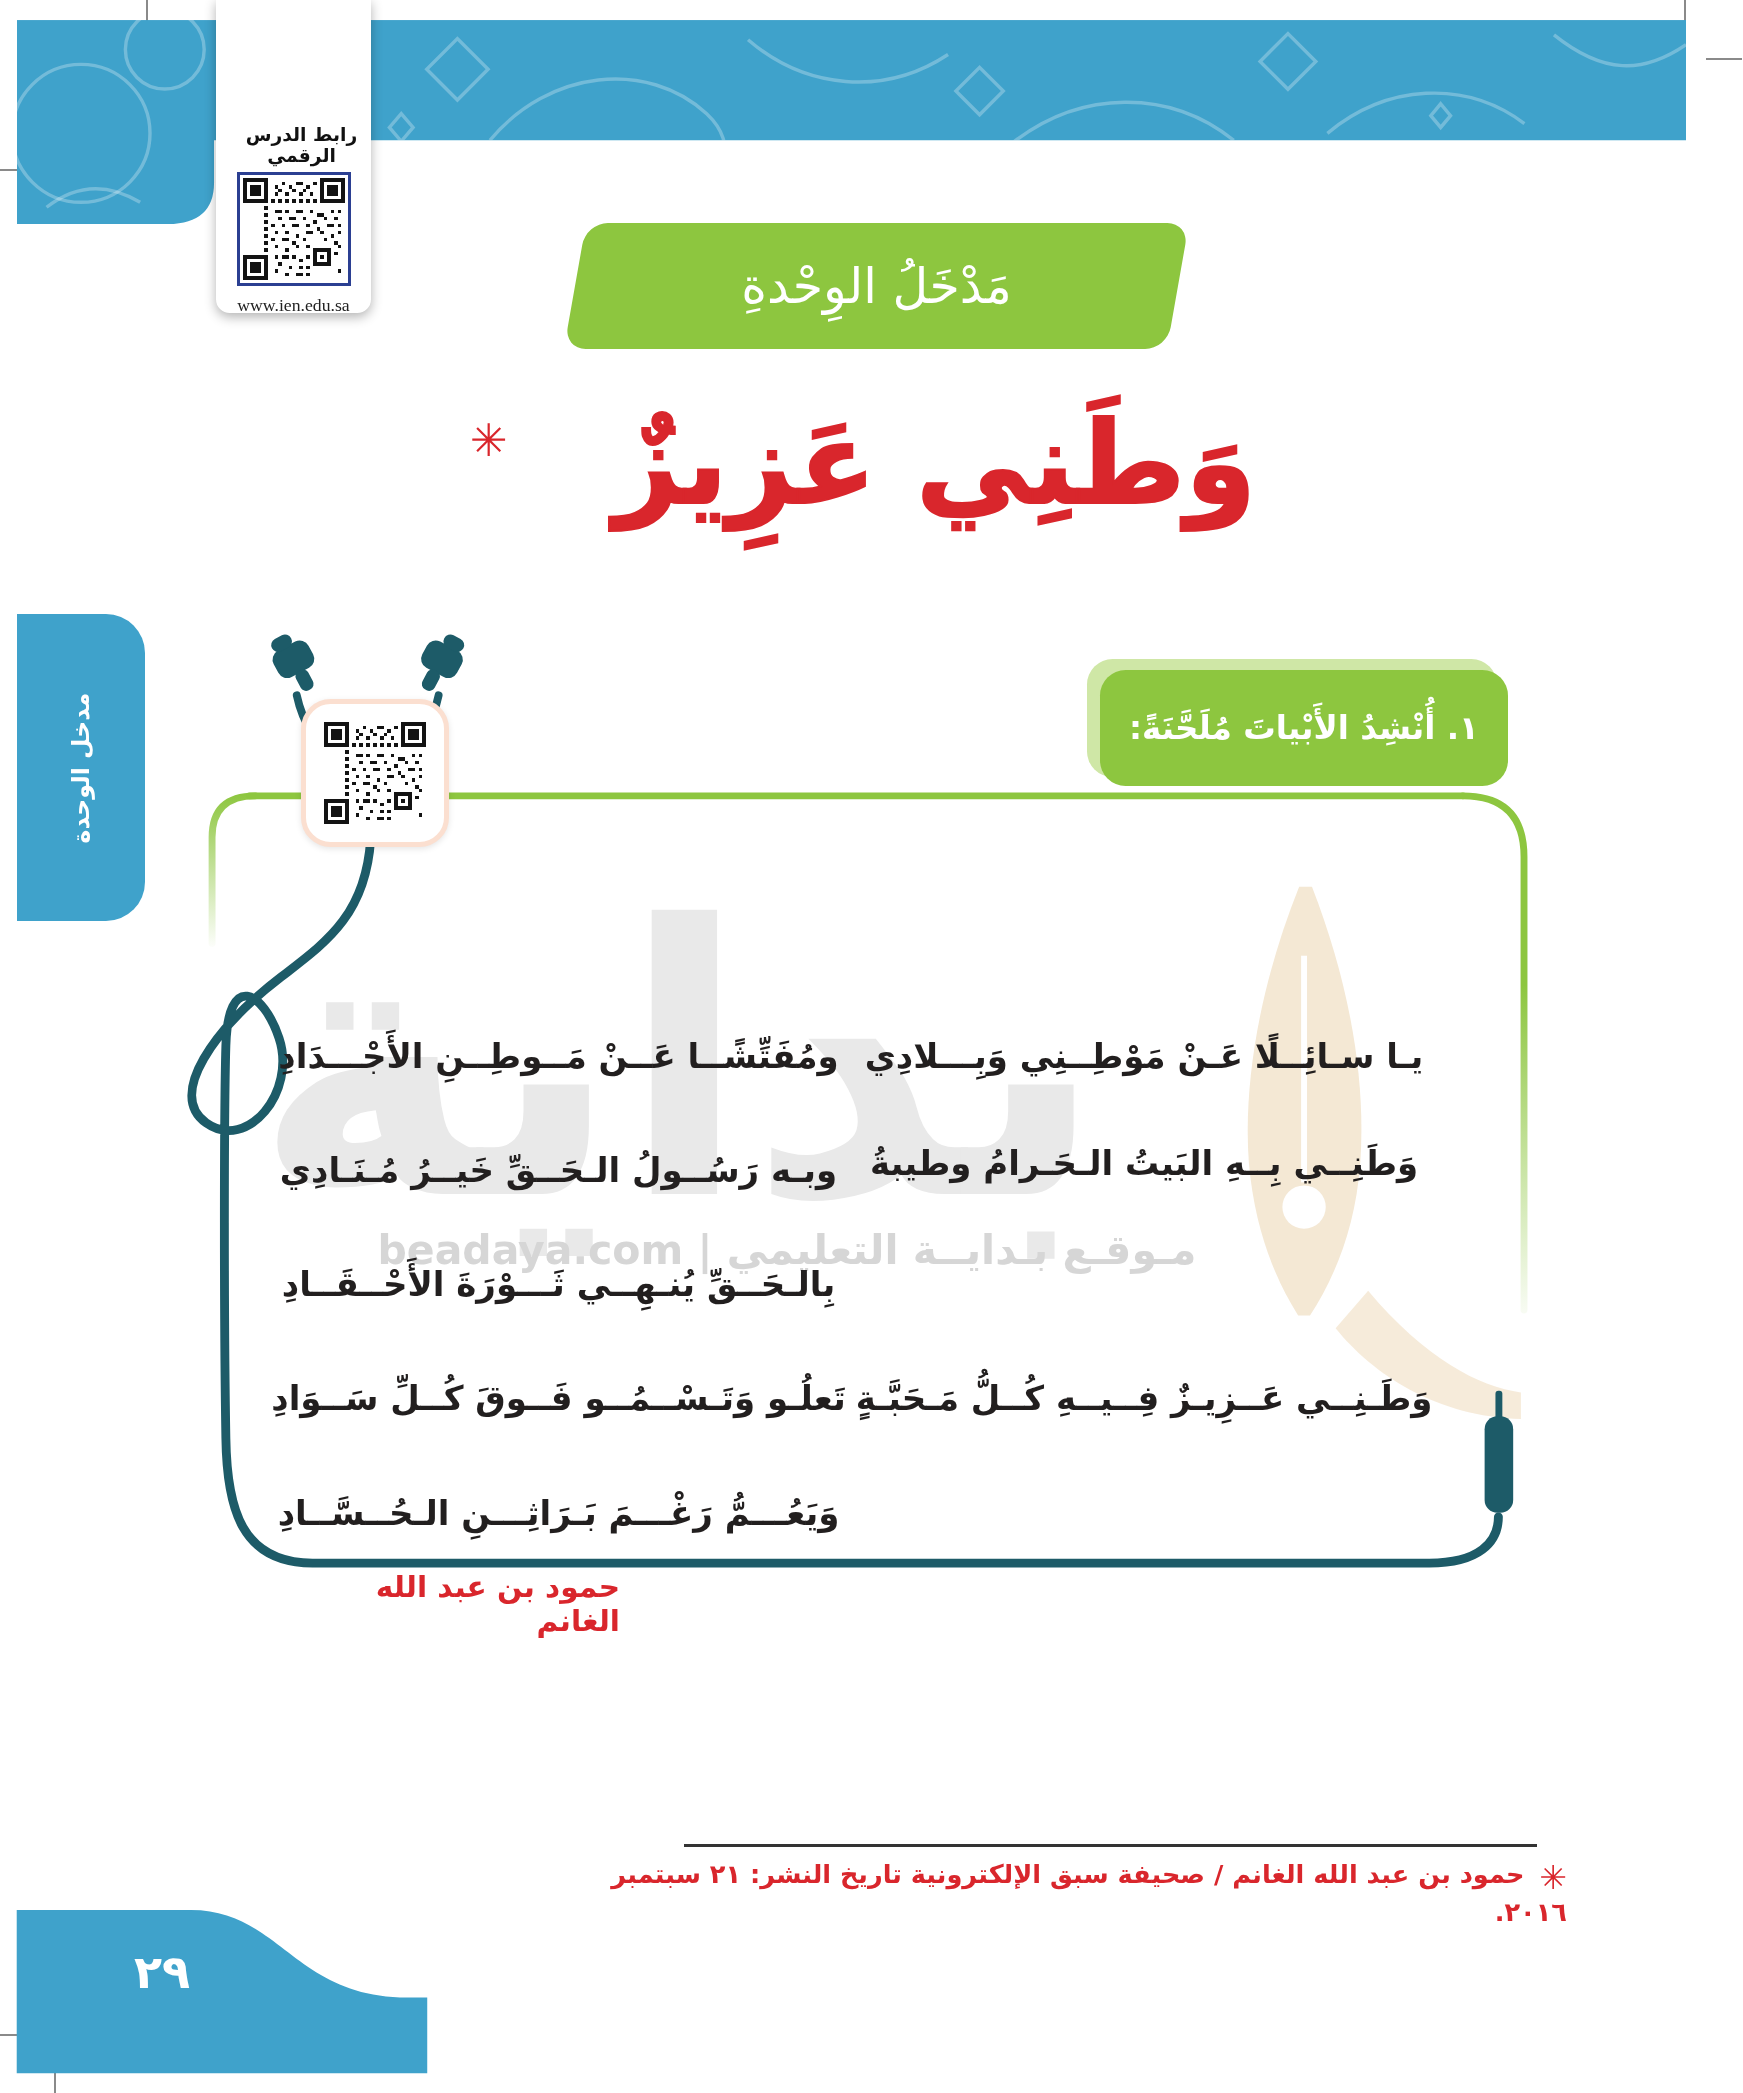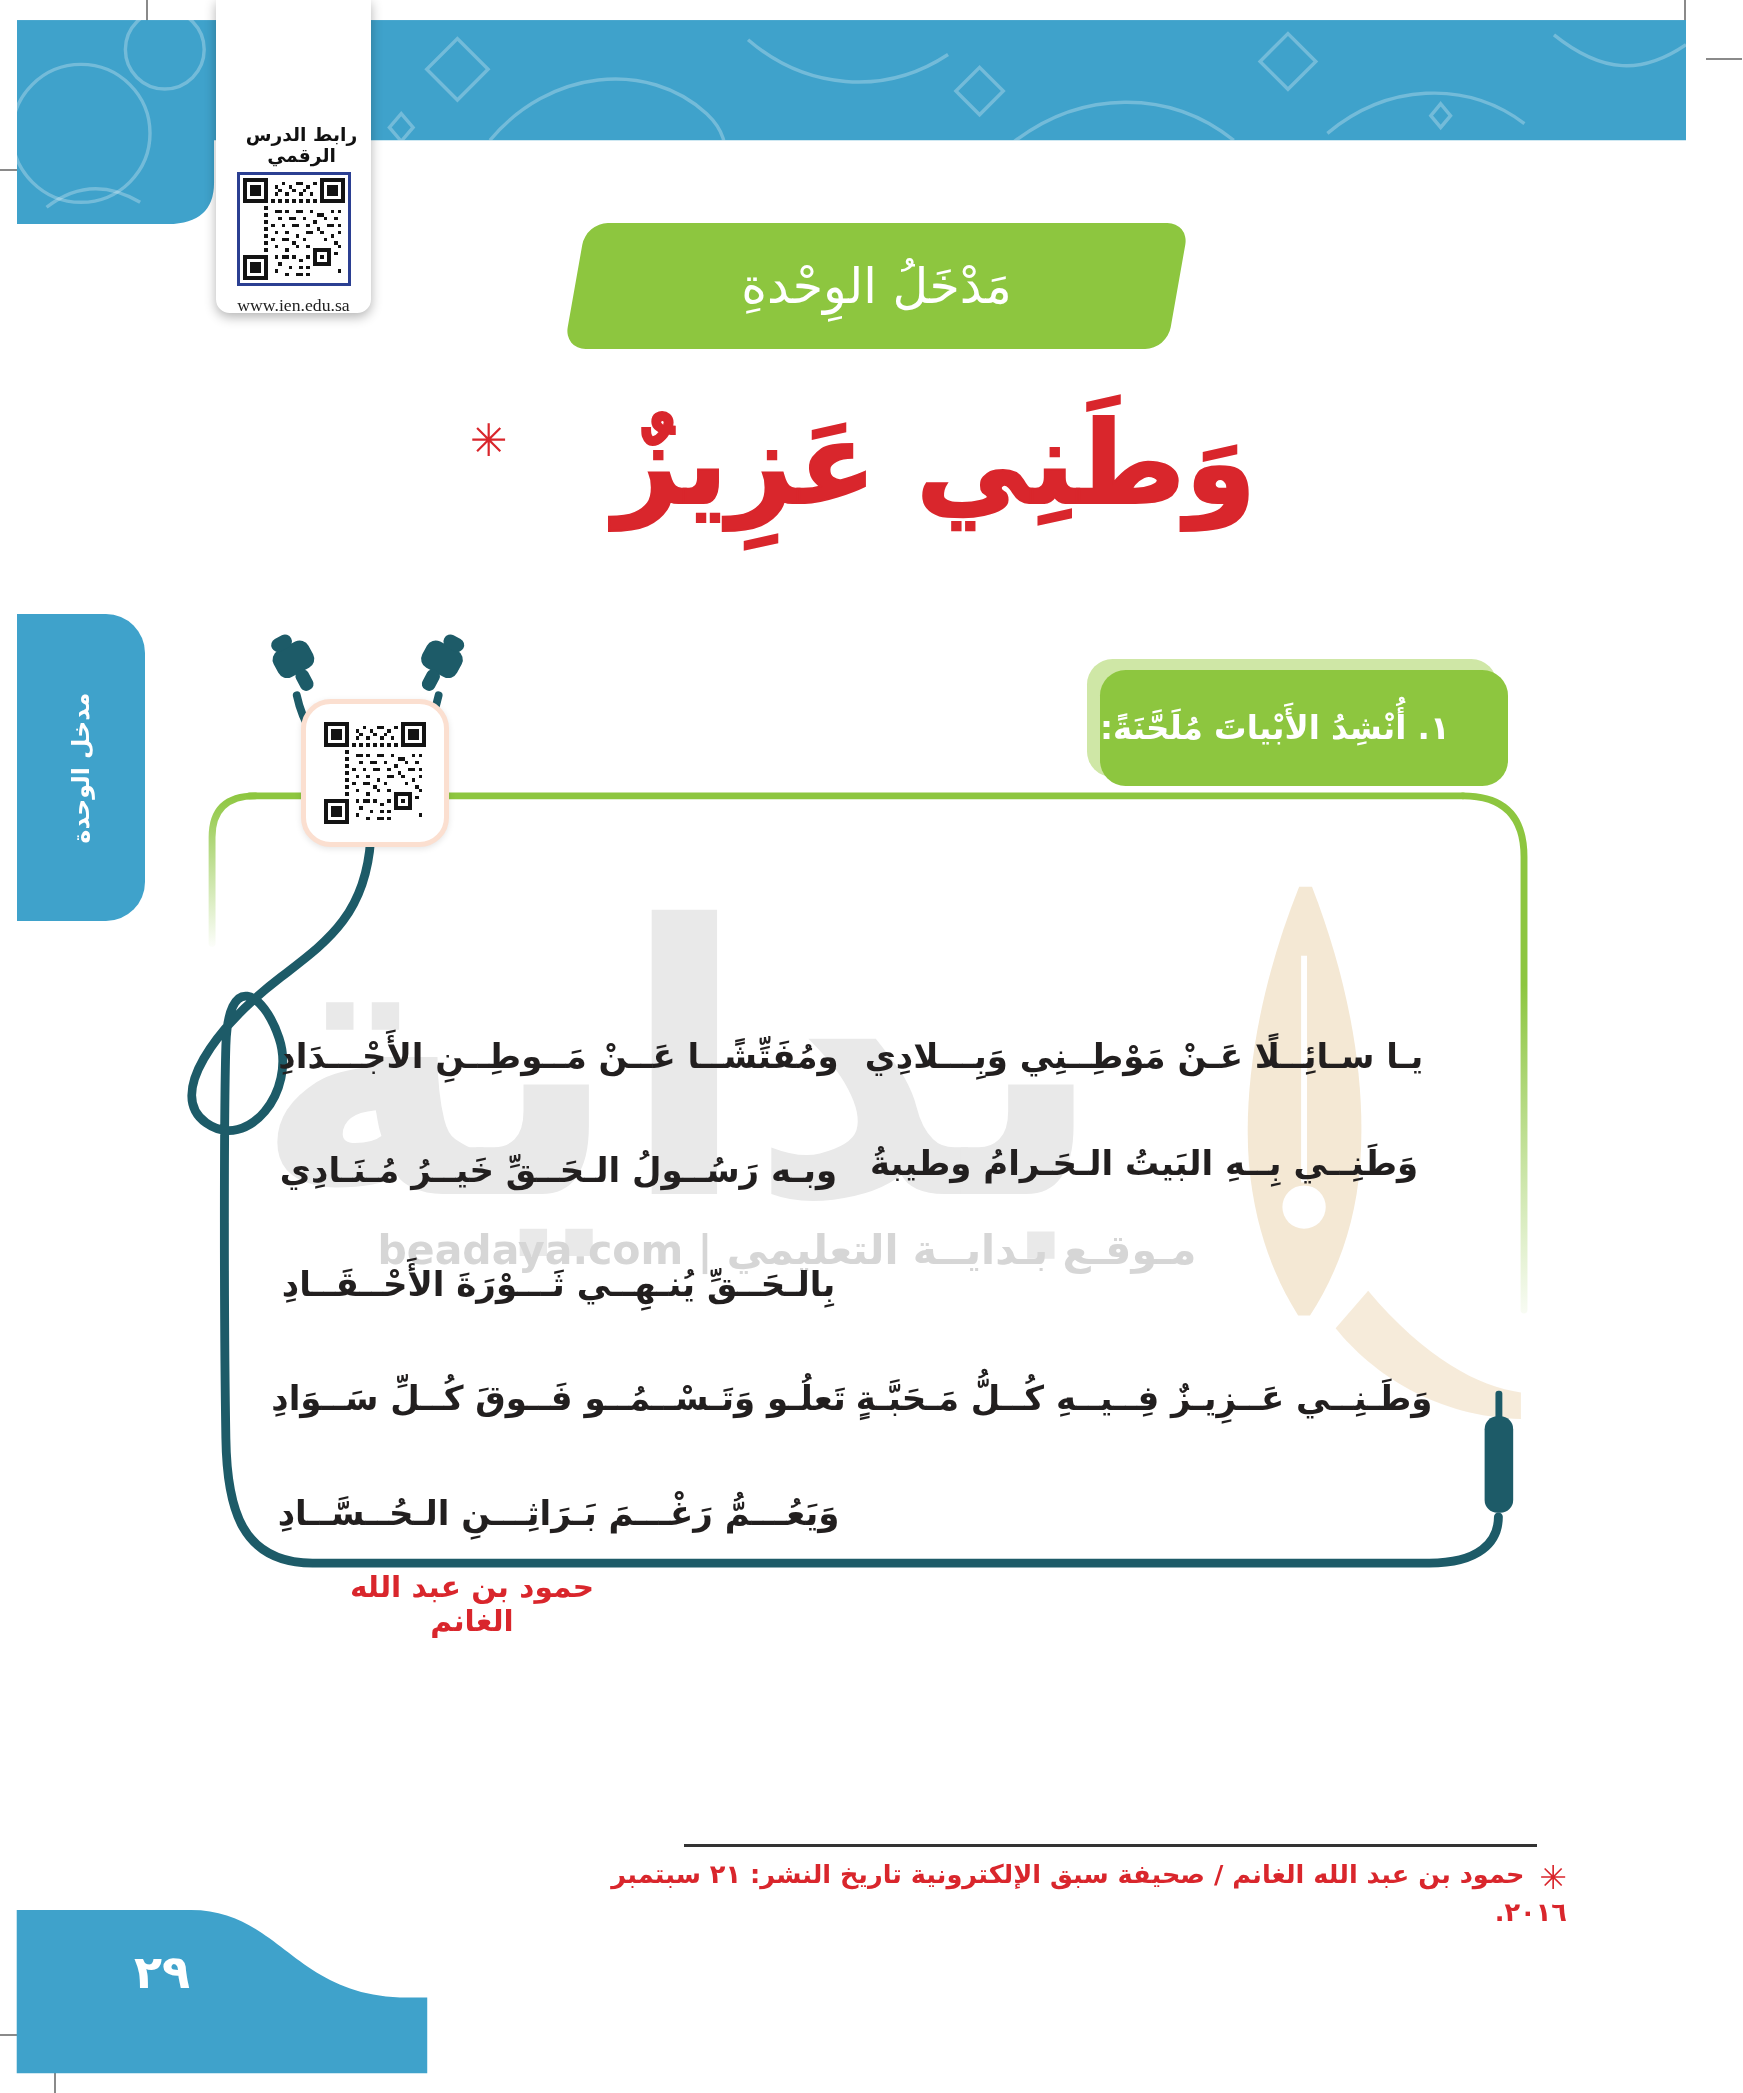--- a/index.html
+++ b/index.html
@@ -25,35 +25,35 @@
   .banner .lbl{position:absolute;inset:0;display:flex;align-items:center;justify-content:center;
                color:#fff;font-size:49px;font-weight:normal;}
   
   .title{position:absolute;left:591px;top:325px;width:690px;height:276px;display:flex;align-items:center;
          justify-content:center;color:#d9262c;font-size:114px;font-weight:bold;z-index:4;
          -webkit-text-stroke:2px #d9262c;white-space:nowrap;}
   .star{position:absolute;left:471px;top:414px;font-size:45px;color:#d9262c;z-index:4;font-weight:bold;}
   
   .instr-sh{position:absolute;left:1088px;top:659px;width:410px;height:118px;background:#cfe7a6;border-radius:25.6px;z-index:4;}
   .instr{position:absolute;left:1101px;top:670px;width:408px;height:116px;background:#8dc63f;border-radius:25.6px;z-index:4;
-         display:flex;align-items:center;justify-content:flex-end;color:#fff;font-size:32.5px;font-weight:bold;direction:rtl;}
+         display:flex;align-items:center;justify-content:center;color:#fff;font-size:32.5px;font-weight:bold;direction:rtl;}
   
   .aqr{position:absolute;left:302px;top:699px;width:138px;height:138px;background:#fff;border:5.9px solid #fbdfd0;
        border-radius:29.6px;z-index:5;display:flex;align-items:center;justify-content:center;box-shadow:0 2px 5.9px rgba(0,0,0,.10);}
   
   .wm-big{position:absolute;left:212px;top:808px;width:936px;height:512px;overflow:hidden;z-index:1;
           display:flex;align-items:center;justify-content:center;color:#e9e9e9;font-size:374px;font-weight:bold;direction:rtl;}
   .wm-line{position:absolute;left:315px;top:1220px;width:946px;height:59px;z-index:1;direction:rtl;
            display:flex;align-items:center;justify-content:center;color:#d6d6d6;font-size:41px;font-weight:bold;}
   
   .hemi{position:absolute;height:85px;display:flex;align-items:center;justify-content:center;
         font-size:34px;font-weight:bold;color:#221f1f;direction:rtl;white-space:nowrap;z-index:4;}
   .hemi.right{left:842px;width:606px;}
   .hemi.left{left:291px;width:537px;}
-  .attrib{position:absolute;left:325px;top:1570px;width:296px;text-align:center;color:#d9262c;
+  .attrib{position:absolute;left:325px;top:1570px;width:296px;color:#d9262c;
           font-size:29.6px;font-weight:bold;z-index:4;}
   
   .fn-line{position:absolute;left:685px;top:1844px;width:853px;height:3px;background:#333;z-index:4;}
   .fn{position:absolute;left:589px;top:1858px;width:979px;direction:rtl;color:#d9262c;font-size:25.6px;
       font-weight:bold;z-index:4;}
   .fn .mark{font-size:33px;vertical-align:-5.9px;padding-left:5.9px;}
   
   .pnum{position:absolute;left:94px;top:1937px;width:138px;height:69px;display:flex;align-items:center;
         justify-content:center;color:#fff;font-size:46px;font-weight:bold;z-index:3;}
   svg{display:block;}

